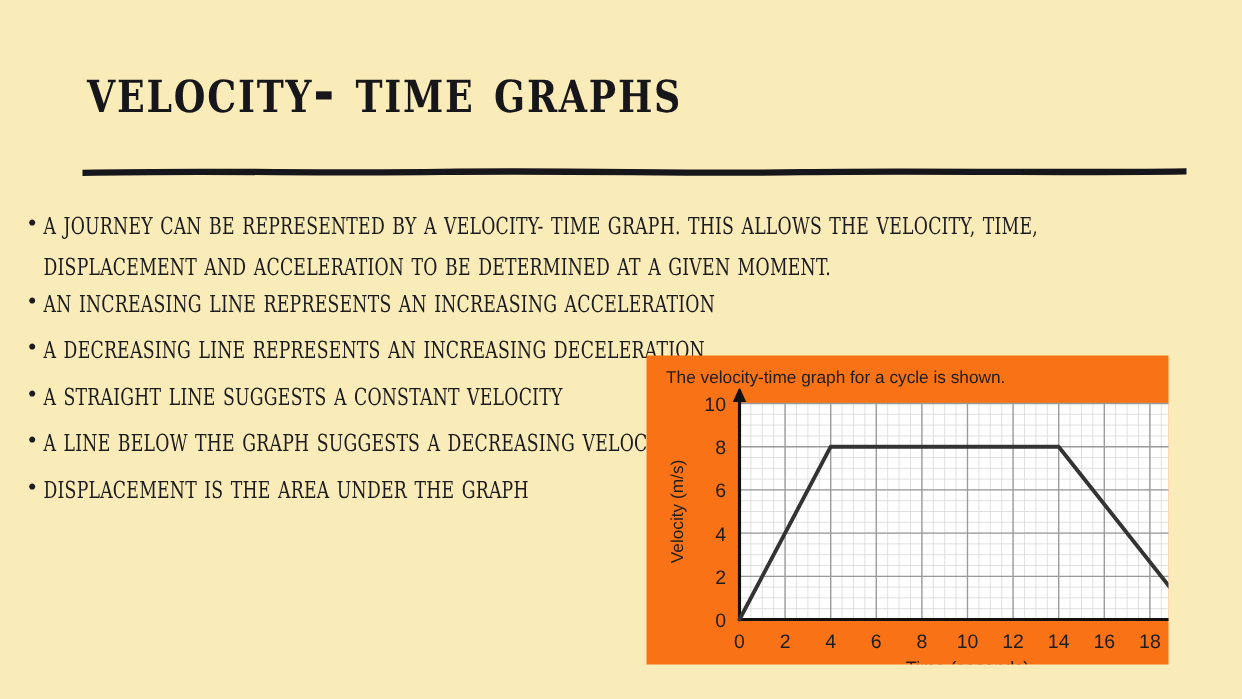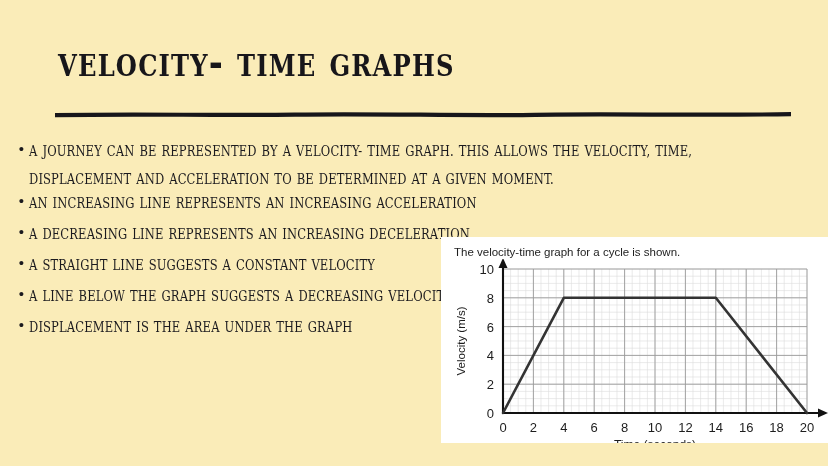--- a/index.html
+++ b/index.html
@@ -81,25 +81,25 @@
     text-transform: uppercase;
     transform: scaleX(0.93) scaleY(1.26);
     transform-origin: left top;
     width: 107.5%;
   }
   .bullet-item.wide .bullet-text { max-width: 780px; }
 
   
   #graph-panel {
     position: absolute;
-    left: 441px;
+    left: 431px;
     top: 237px;
-    width: 388px;
+    width: 348px;
     height: 206px;
-    background: #ffffff;
+    background: #f97316;
     overflow: hidden;
   }
   #graph-caption {
     position: absolute;
     left: 13px;
     top: 9px;
     font-family: "Liberation Sans", sans-serif;
     font-size: 11.5px;
     color: #1d1d1d;
     white-space: nowrap;

